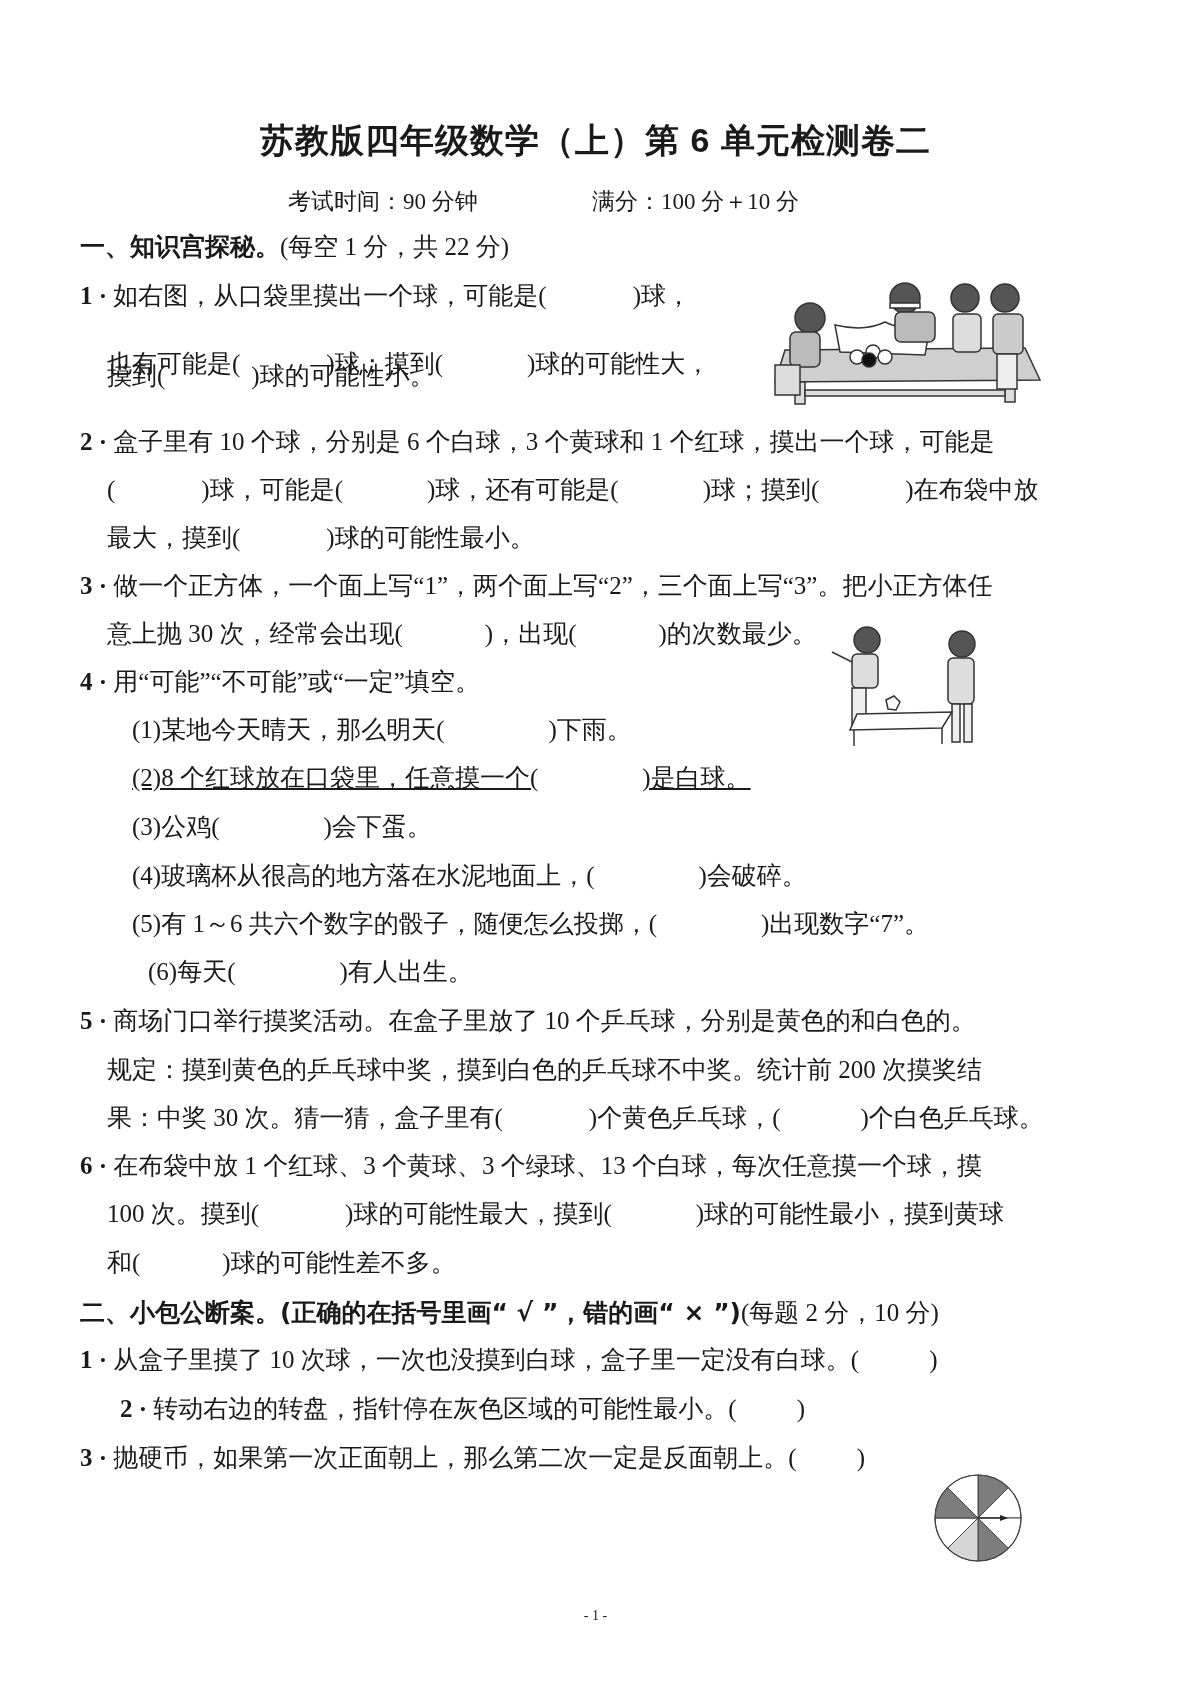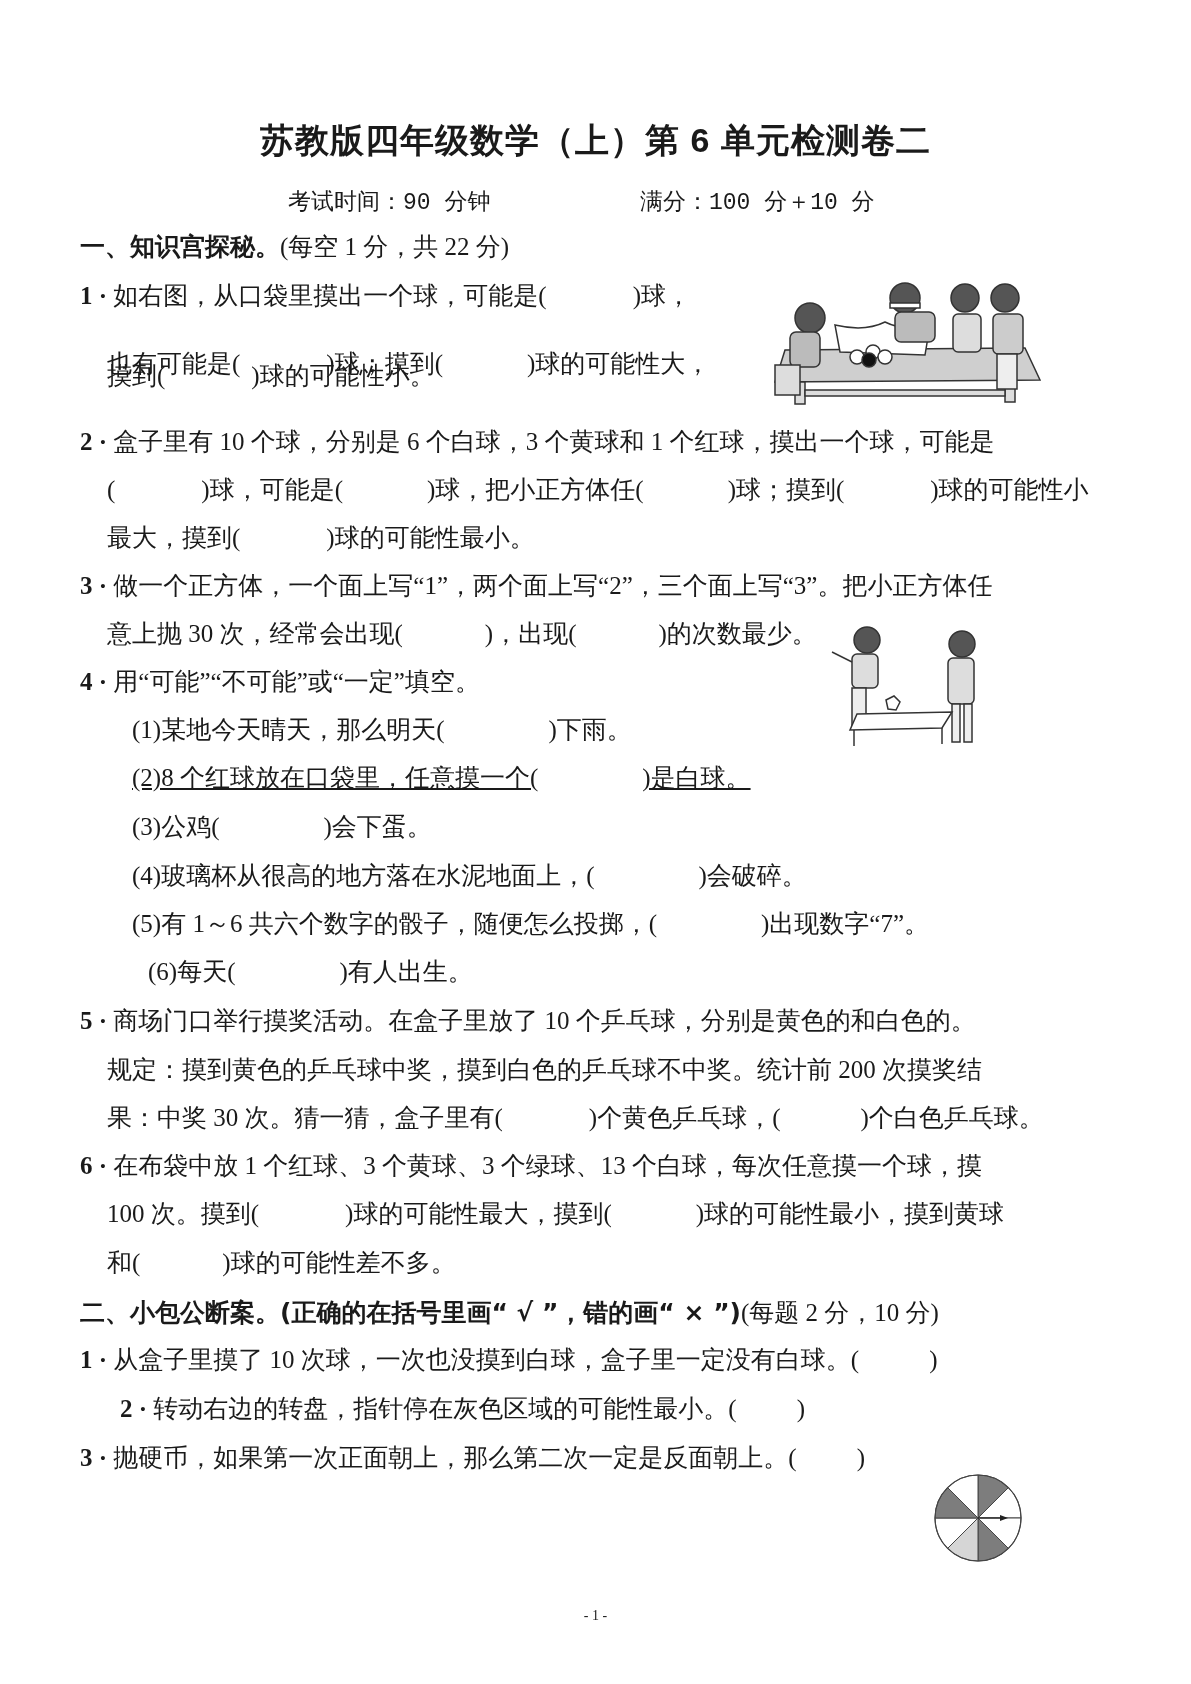--- a/index.html
+++ b/index.html
@@ -1,35 +1,35 @@
 <!DOCTYPE html>
 <html><head>
 <meta charset="utf-8">
 <style>
   html, body { margin:0; padding:0; background:#fff; }
   body { width:1191px; height:1684px; position:relative; overflow:hidden;
          font-family:"Liberation Serif","DejaVu Serif",serif; color:#1a1a1a; }
   .abs { position:absolute; white-space:nowrap; }
   .title { left:0; width:1191px; text-align:center; top:118px; font-size:34px;
            font-family:"Liberation Sans","DejaVu Sans",sans-serif; font-weight:bold; letter-spacing:1px; }
-  .subtitle { top:186px; font-size:23px; font-family:Liberation Mono, monospace; }
+  .subtitle { top:186px; font-size:23px; font-family:Liberation Serif, serif; }
   .line { font-size:25px; line-height:32px; }
   .sec { font-size:25px; font-weight:bold; font-family:"DejaVu Sans",sans-serif; }
   .sec .note { font-weight:normal; font-family:"Liberation Serif",serif; }
   .num { font-weight:bold; }
   .blank { display:inline-block; }
   .pic { position:absolute; }
   .pageno { left:0; width:1191px; text-align:center; top:1608px; font-size:14px; }
 </style>
 </head>
 <body>
 
 <div class="abs title">苏教版四年级数学（上）第 6 单元检测卷二</div>
 <div class="abs subtitle" style="left:288px;">考试时间：90 分钟</div>
-<div class="abs subtitle" style="left:592px;margin-left:48px;">满分：100 分＋10 分</div>
+<div class="abs subtitle" style="left:592px;">满分：100 分＋10 分</div>
 
 <div class="abs sec" style="left:80px;top:230px;">
   <span>一、知识宫探秘。</span><span class="note">(每空 1 分，共 22 分)</span>
 </div>
 
 <div class="abs line" style="left:80px;top:280px;">
   <span class="num">1 ·</span>
   <span>如右图，从口袋里摸出一个球，可能是(</span><span class="blank" style="width:86px"></span><span>)球，</span>
 </div>
 <div class="abs line" style="left:107px;top:348px;">
@@ -68,21 +68,21 @@
     <rect x="228" y="44" width="30" height="40" rx="5" fill="#ccc"></rect>
     <rect x="232" y="84" width="20" height="35" fill="#eee"></rect>
   </g>
 </svg>
 
 <div class="abs line" style="left:80px;top:426px;">
   <span class="num">2 ·</span>
   <span>盒子里有 10 个球，分别是 6 个白球，3 个黄球和 1 个红球，摸出一个球，可能是</span>
 </div>
 <div class="abs line" style="left:107px;top:474px;">
-  <span>(</span><span class="blank" style="width:86px"></span><span>)球，可能是(</span><span class="blank" style="width:84px"></span><span>)球，把小正方体任(</span><span class="blank" style="width:84px"></span><span>)球；摸到(</span><span class="blank" style="width:86px"></span><span>)球的可能性小</span>
+  <span>(</span><span class="blank" style="width:86px"></span><span>)球，可能是(</span><span class="blank" style="width:84px"></span><span>)球，还有可能是(</span><span class="blank" style="width:84px"></span><span>)球；摸到(</span><span class="blank" style="width:86px"></span><span>)在布袋中放</span>
 </div>
 <div class="abs line" style="left:107px;top:522px;">
   <span>最大，摸到(</span><span class="blank" style="width:86px"></span><span>)球的可能性最小。</span>
 </div>
 
 <div class="abs line" style="left:80px;top:570px;">
   <span class="num">3 ·</span>
   <span>做一个正方体，一个面上写“1”，两个面上写“2”，三个面上写“3”。把小正方体任</span>
 </div>
 <div class="abs line" style="left:107px;top:618px;">

